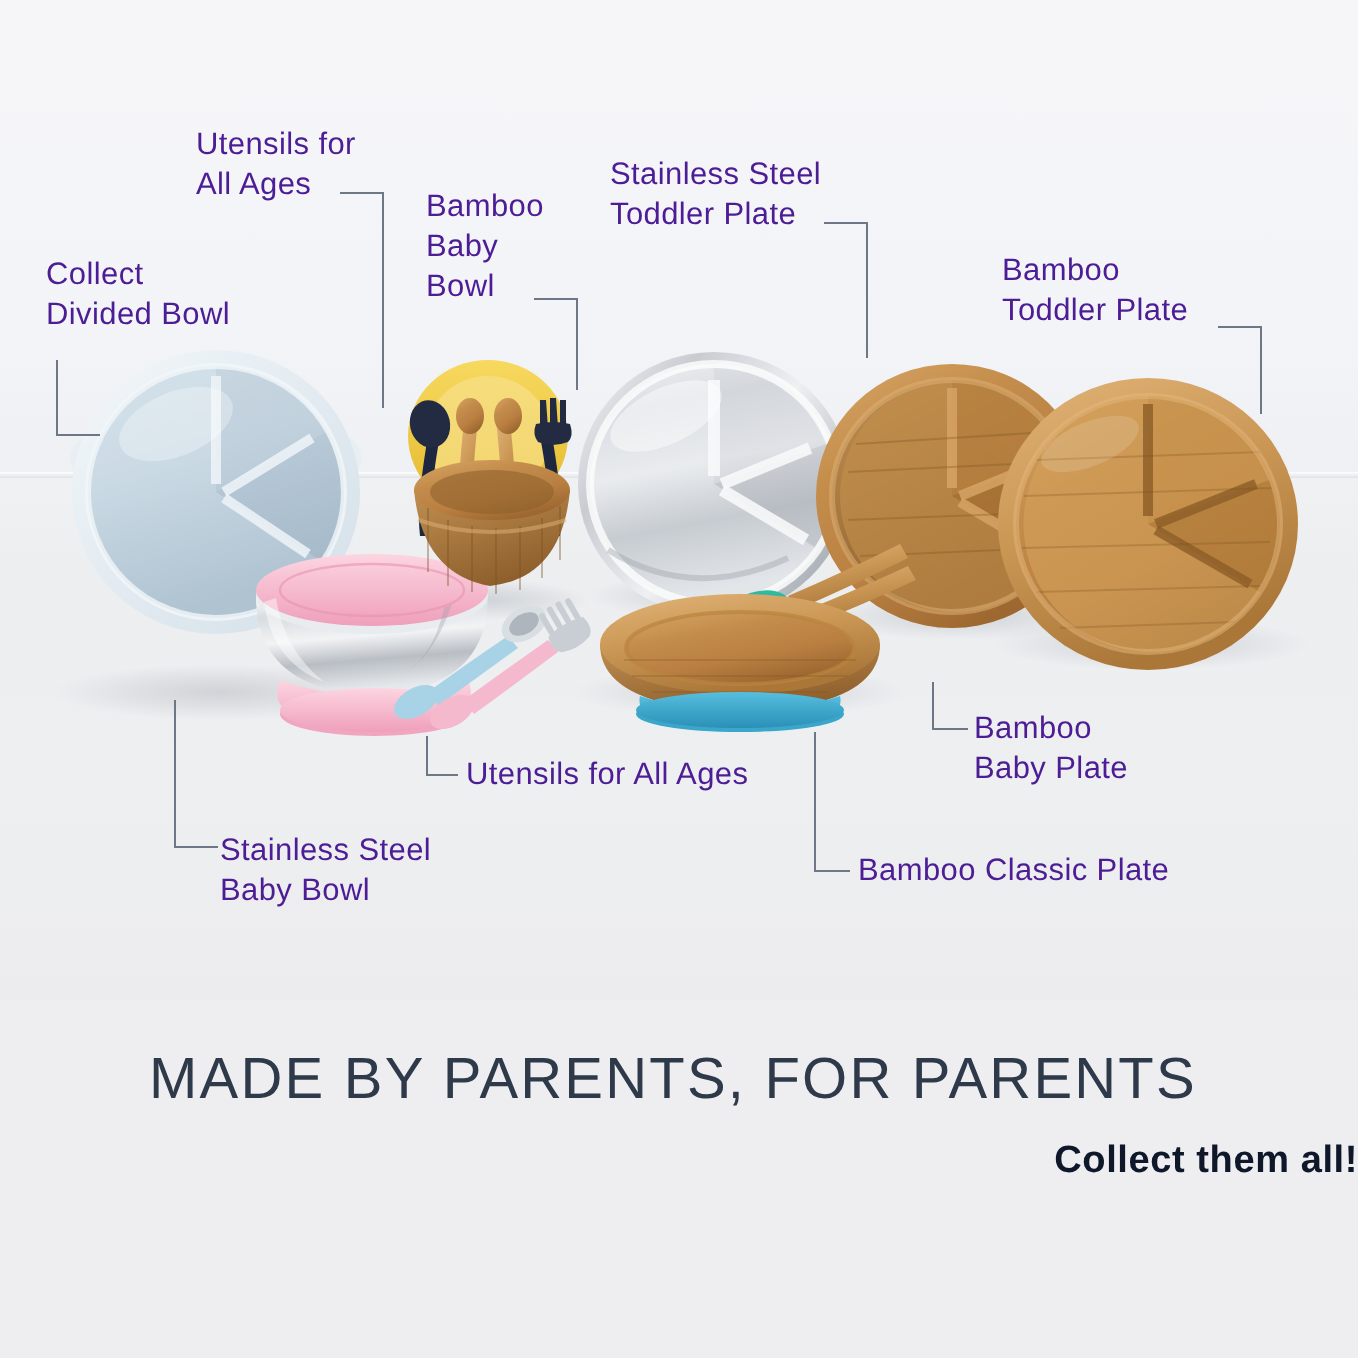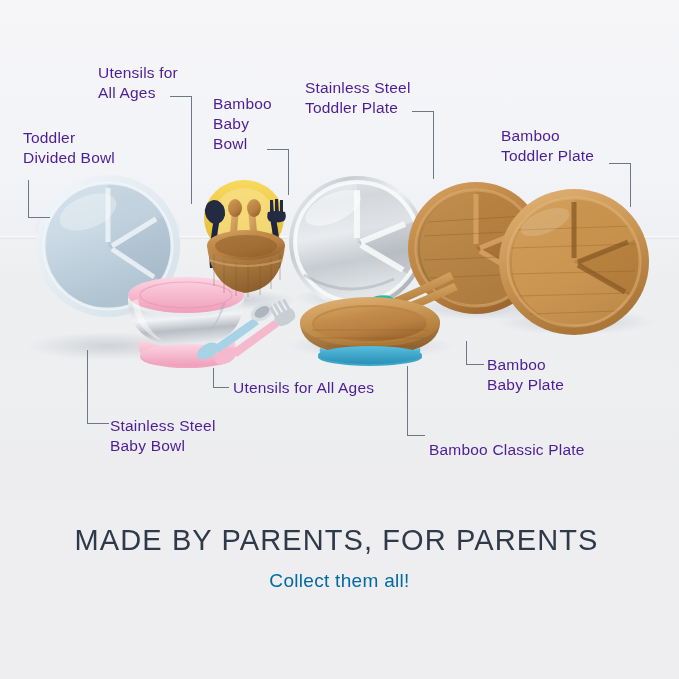--- a/index.html
+++ b/index.html
@@ -27,22 +27,22 @@
   .label{position:absolute;color:#4c1d95;font-size:15.5px;line-height:20px;
     letter-spacing:.2px;white-space:pre-line;font-weight:400;}
   .leader{position:absolute;}
   .leader i{position:absolute;background:#6d7786;display:block;}
   .lv{width:1.3px;}
   .lh{height:1.3px;}
 
   
   .headline{position:absolute;left:0;top:524px;width:673px;text-align:center;
     color:#2e3a4a;font-size:29px;letter-spacing:1.1px;font-weight:400;}
-  .subline{position:absolute;left:0;top:570px;width:679px;text-align:center;
-    color:#0369a1;font-size:19px;letter-spacing:.3px;font-weight:400;}
+  .subline{position:absolute;left:0;top:570px;width:679px;text-align:right;
+    color:#0f172a;font-size:19px;letter-spacing:.3px;font-weight:700;}
 </style>
 </head>
 <body>
 
 <div id="stage">
 
   <div class="wall"></div>
   <div class="table"></div>
   <div class="horizon"></div>
 
@@ -304,21 +304,21 @@
   <div class="leader" style="left:466px;top:341px;width:18px;height:24px;">
     <i class="lv" style="left:0;top:0;height:24px;"></i>
     <i class="lh" style="left:0;top:22.7px;width:18px;"></i>
   </div>
 
   <div class="leader" style="left:407px;top:366px;width:18px;height:70px;">
     <i class="lv" style="left:0;top:0;height:70px;"></i>
     <i class="lh" style="left:0;top:68.7px;width:18px;"></i>
   </div>
 
-  <div class="label" style="left:23px;top:128px;">Toddler
+  <div class="label" style="left:23px;top:128px;">Collect
 Divided Bowl</div>
 
   <div class="label" style="left:98px;top:63px;">Utensils for
 All Ages</div>
 
   <div class="label" style="left:213px;top:94px;">Bamboo
 Baby
 Bowl</div>
 
   <div class="label" style="left:305px;top:78px;">Stainless Steel
@@ -328,19 +328,19 @@
 Toddler Plate</div>
 
   <div class="label" style="left:110px;top:416px;">Stainless Steel
 Baby Bowl</div>
 
   <div class="label" style="left:233px;top:378px;">Utensils for All Ages</div>
 
   <div class="label" style="left:487px;top:355px;">Bamboo
 Baby Plate</div>
 
-  <div class="label" style="left:429px;top:440px;">Bamboo Classic Plate</div>
+  <div class="label" style="left:429px;top:426px;">Bamboo Classic Plate</div>
 
   <div class="footer-bg"></div>
   <div class="headline">MADE BY PARENTS, FOR PARENTS</div>
   <div class="subline">Collect them all!</div>
 
 </div>
 
 </body></html>

